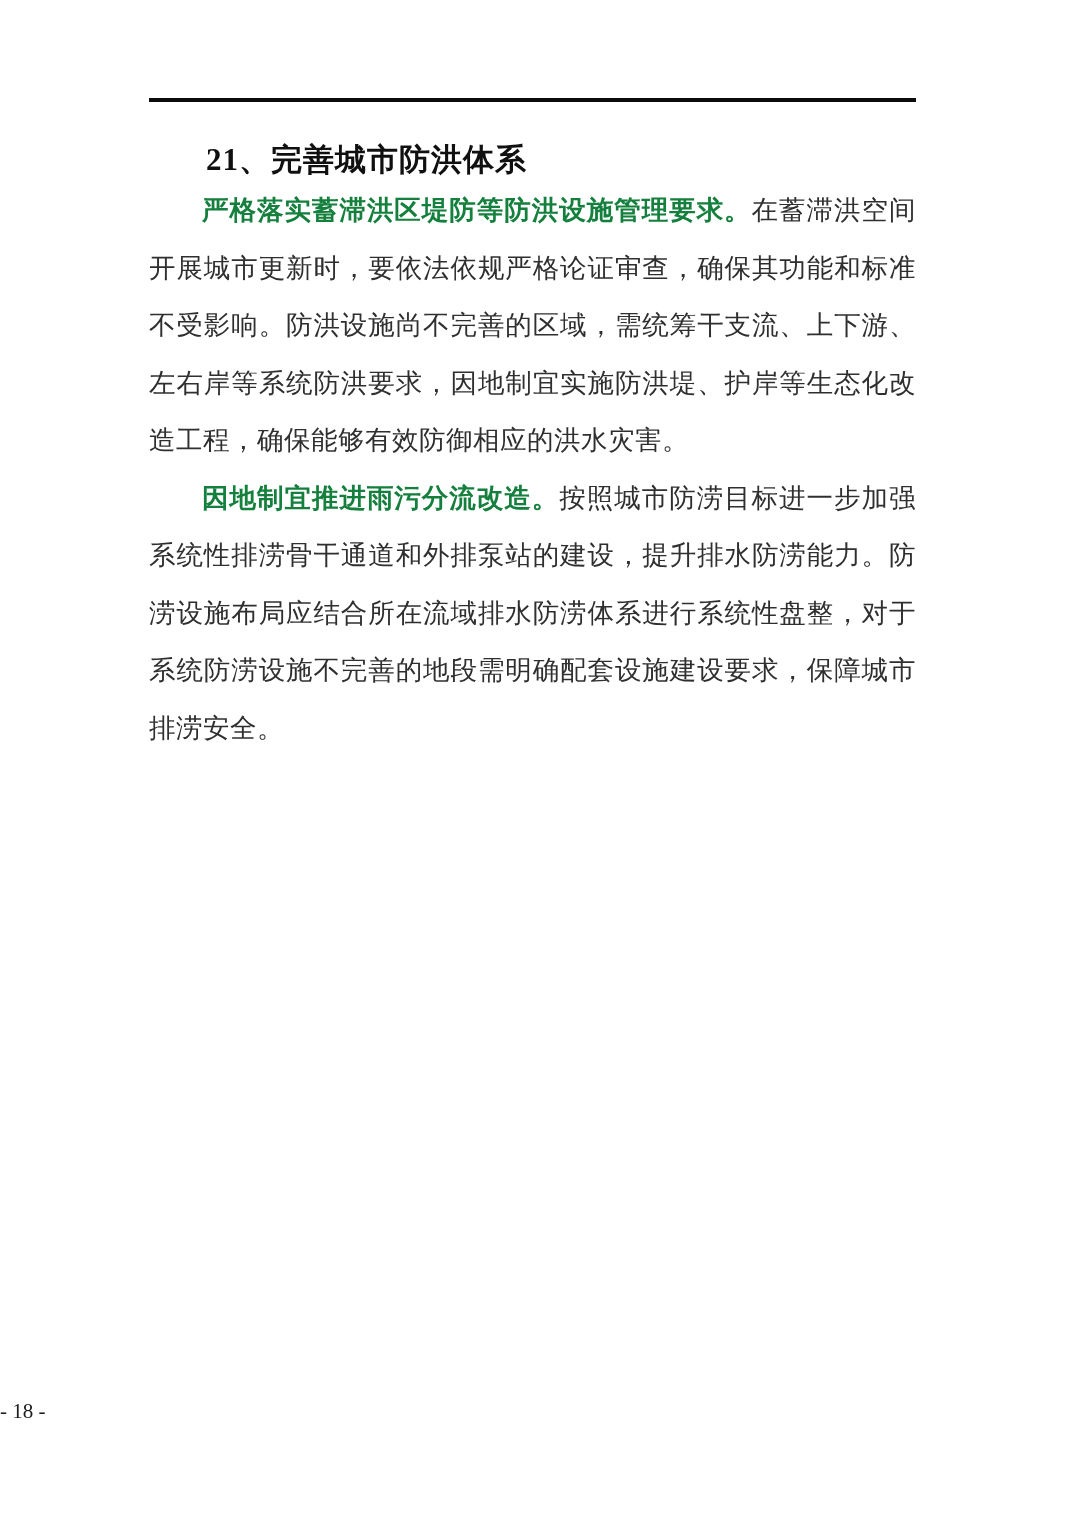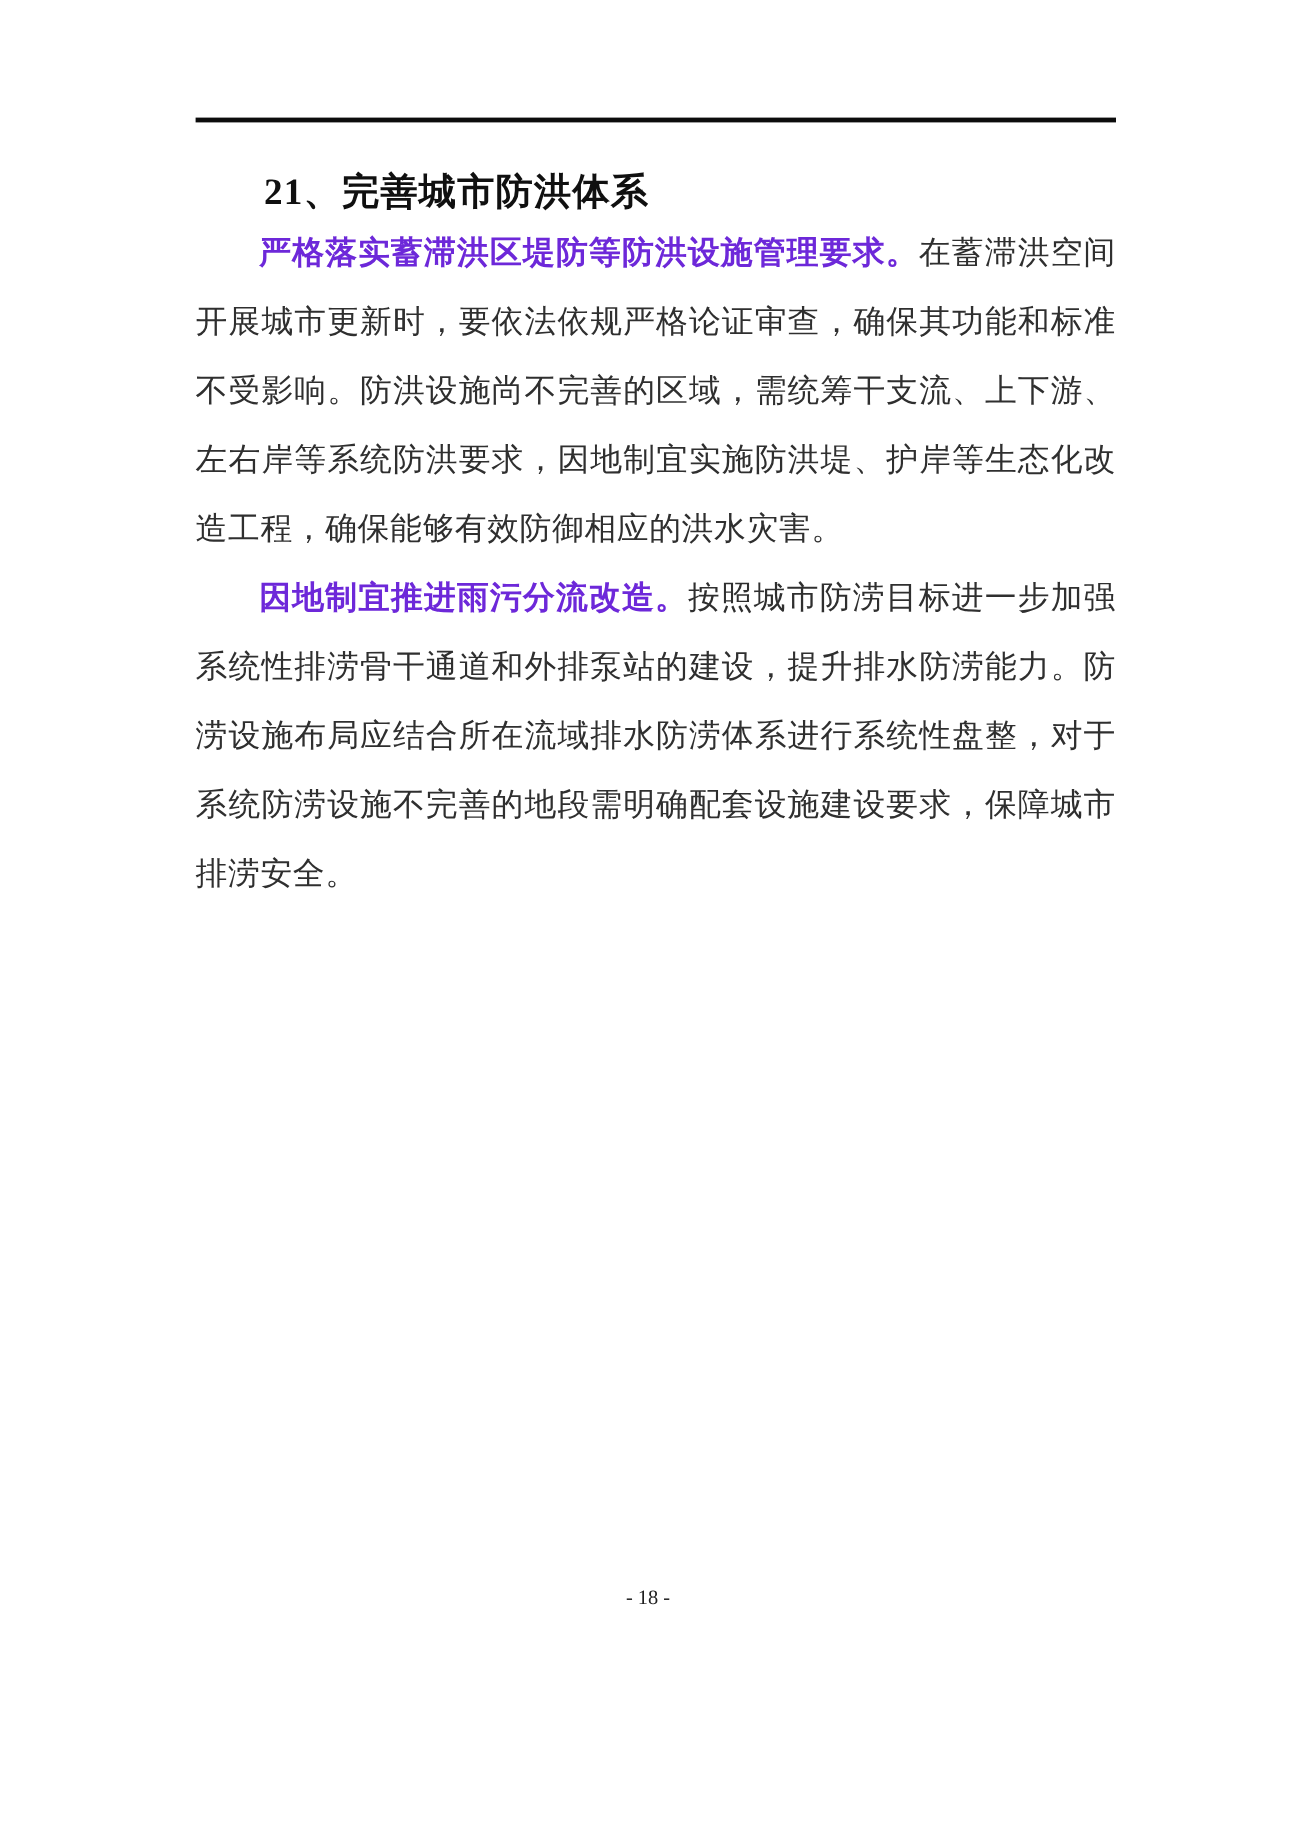--- a/index.html
+++ b/index.html
@@ -6,21 +6,21 @@
   .page {
     position: relative;
     width: 1080px;
     height: 1528px;
     background: #ffffff;
     font-family: "Liberation Serif", "DejaVu Serif", serif;
     overflow: hidden;
   }
   .content {
     position: absolute;
-    left: 163px;
+    left: 149px;
     top: 0;
     width: 767px;
   }
   .top-rule {
     margin-top: 98px;
     height: 4px;
     background: #0c0c0c;
   }
   .heading {
     font-size: 31px;
@@ -39,30 +39,29 @@
     margin: 0;
     font-size: 26.5px;
     line-height: 57.5px;
     color: #2f2f2f;
     text-align: justify;
     text-justify: inter-ideograph;
     text-indent: 2em;
     letter-spacing: 0.5px;
   }
   p.para b {
-    color: #6d28d9;
+    color: #15803d;
     font-weight: bold;
   }
   .page-number {
     position: absolute;
-    top: 1322px;
+    top: 1399px;
     left: 0;
     width: 100%;
-    text-align: center;
-    font-size: 17px;
+    font-size: 21px;
     color: #1d1d1d;
   }
 </style>
 </head>
 <body>
 
 <div class="page">
   <div class="content">
 
     <div class="top-rule"></div>

